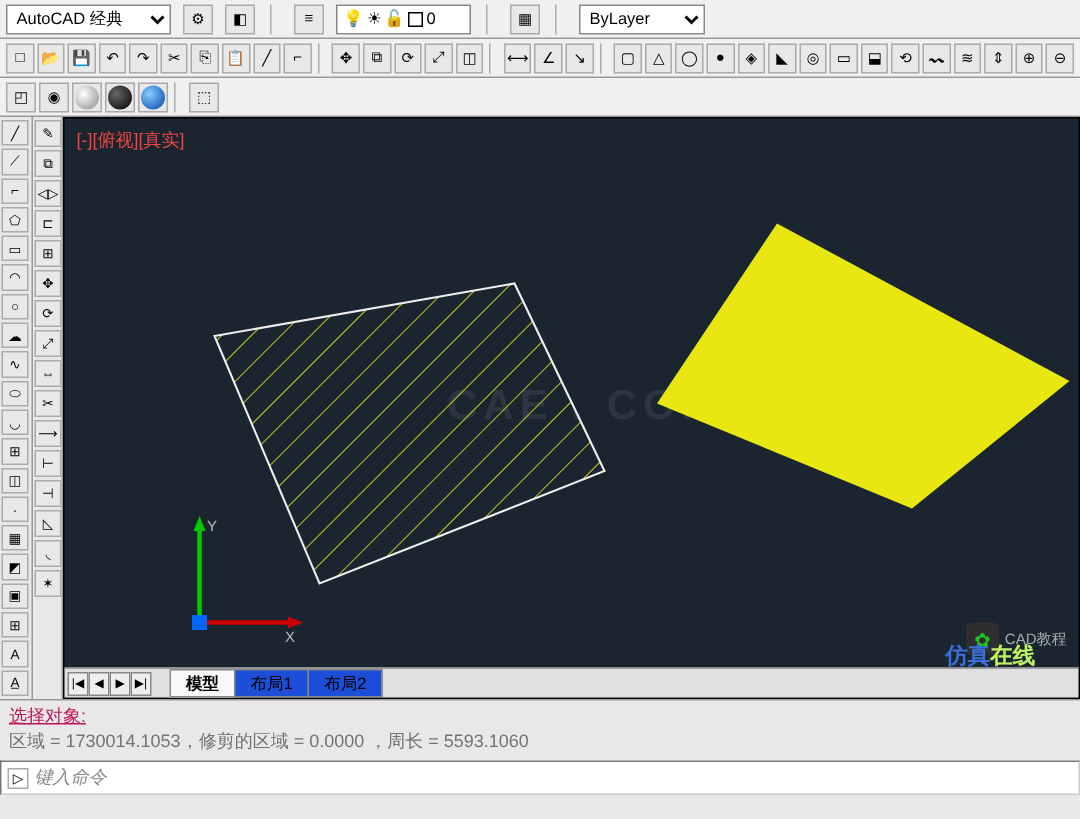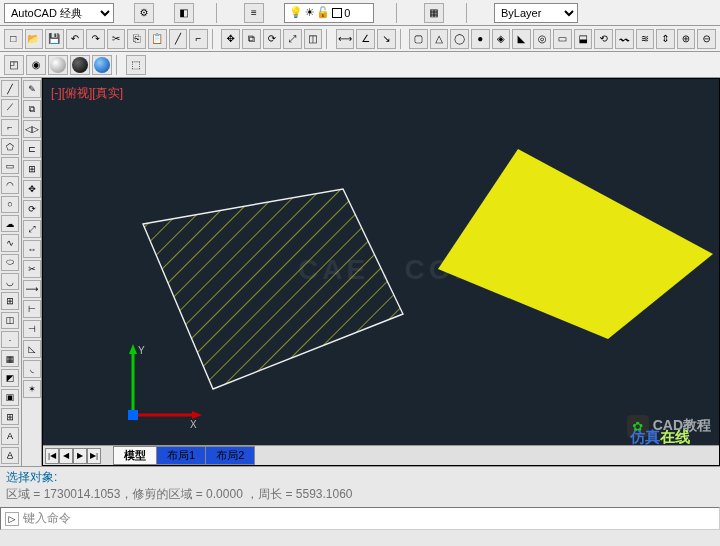--- a/index.html
+++ b/index.html
@@ -1,18 +1,18 @@
 <!DOCTYPE html>
 <html><head>
 <meta charset="utf-8">
 <style>
   * { box-sizing: border-box; margin: 0; padding: 0; font-family: "Microsoft YaHei", Arial, sans-serif; }
   body { width: 720px; height: 546px; background: #e8e8e8; overflow: hidden; font-size: 11px; }
   
-  .topbar { display: flex; align-items: center; height: 26px; background: #f0f0f0; border-bottom: 1px solid #999; padding: 0 4px; gap: 20px; }
+  .topbar { display: flex; align-items: center; height: 26px; background: #f0f0f0; border-bottom: 1px solid #999; padding: 0 4px; gap: 8px; }
   .dropdown { border: 1px solid #888; background: #fff; height: 20px; font-size: 11px; padding: 0 2px; }
   .dropdown.workspace { width: 110px; }
   .dropdown.bylayer { width: 84px; }
   .ico-btn { width: 20px; height: 20px; border: 1px solid #aaa; background: #e8e8e8; display: inline-flex; align-items: center; justify-content: center; font-size: 10px; cursor: pointer; }
   .sep { width: 6px; height: 20px; border-left: 1px solid #aaa; margin: 0 2px; }
   .layer-swatch { display: inline-flex; align-items: center; gap: 2px; border: 1px solid #888; background: #fff; height: 20px; padding: 0 4px; width: 90px; }
   .swatch-box { width: 10px; height: 10px; background: #fff; border: 1px solid #000; }
   
   .secondbar { display: flex; align-items: center; height: 26px; background: #f0f0f0; border-bottom: 1px solid #999; padding: 0 4px; gap: 2px; }
   
@@ -31,33 +31,33 @@
   
   .hatched { position: absolute; left: 60px; top: 90px; }
   .solid-poly { position: absolute; left: 380px; top: 60px; }
   
   .ucs { position: absolute; left: 75px; bottom: 35px; }
   .ucs-y { stroke: #0c0; stroke-width: 3; }
   .ucs-x { stroke: #c00; stroke-width: 3; }
   
   .watermark2 { position: absolute; right: 8px; bottom: 28px; display:flex; align-items:center; gap:4px; }
   .wm-icon { width:22px; height:22px; border-radius:4px; background:#2e2e2e; display:flex; align-items:center; justify-content:center; color:#1ec71e; font-size:13px; }
-  .wm-text { color: rgba(255,255,255,0.6); font-size: 14px; font-weight: bold; }
+  .wm-text { color: rgba(255,255,255,0.6); font-size: 10px; }
   
   .watermark3 { position: absolute; right: 10px; bottom: 6px; font-size: 15px; font-weight:bold; }
   .wm-blue { color: #3a6fd8; }
   .wm-red { color: #bef264; }
   
   .tabs { height: 20px; background: #e0e0e0; border-top: 1px solid #999; display: flex; align-items: center; padding-left: 42px; font-size: 11px; }
   .tab-arrow { width: 14px; height: 16px; border: 1px solid #888; background: #eee; font-size: 8px; display: flex; align-items: center; justify-content: center; }
   .tab { padding: 1px 10px; border: 1px solid #888; background: #1d4ed8; margin-right: -1px; }
   .tab.active { background: #f8f8f8; font-weight: bold; }
   
   .cmdarea { background: #e8e8e8; border-top: 1px solid #999; padding: 2px 6px; font-size: 12px; font-family: "SimSun", monospace; }
-  .cmdline1 { color: #0369a1; }
+  .cmdline1 { color: #be185d; text-decoration: underline; }
   .cmdline2 { color: #737373; display: flex; align-items: center; }
   .cmd-input { display: flex; align-items: center; padding: 2px 4px; background: #fff; border: 1px inset #ccc; margin-top: 2px; font-size: 12px; font-family: "SimSun", monospace; }
   .cmd-prompt-icon { width: 14px; height: 14px; margin-right: 4px; display:flex; align-items:center; justify-content:center; border:1px solid #aaa; font-size:9px; }
   
   svg { display: block; }
 </style>
 </head>
 <body>
 
 <div class="topbar">
@@ -235,14 +235,14 @@
     </div>
   </div>
 </div>
 
 <div class="cmdarea">
   <div class="cmdline1">选择对象:</div>
   <div class="cmdline2">区域 = 1730014.1053，修剪的区域 = 0.0000 ，周长 = 5593.1060</div>
 </div>
 <div class="cmd-input">
   <span class="cmd-prompt-icon">▷</span>
-  <span style="color:#888;">键入命令</span>
+  <span style="color:#888;font-style:italic;">键入命令</span>
 </div>
 
 </body></html>

